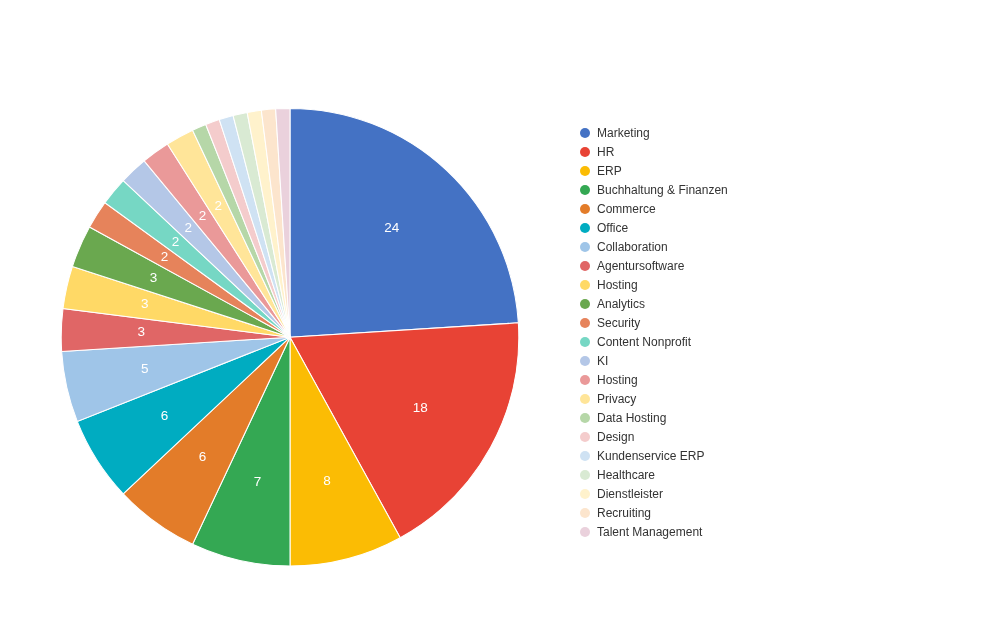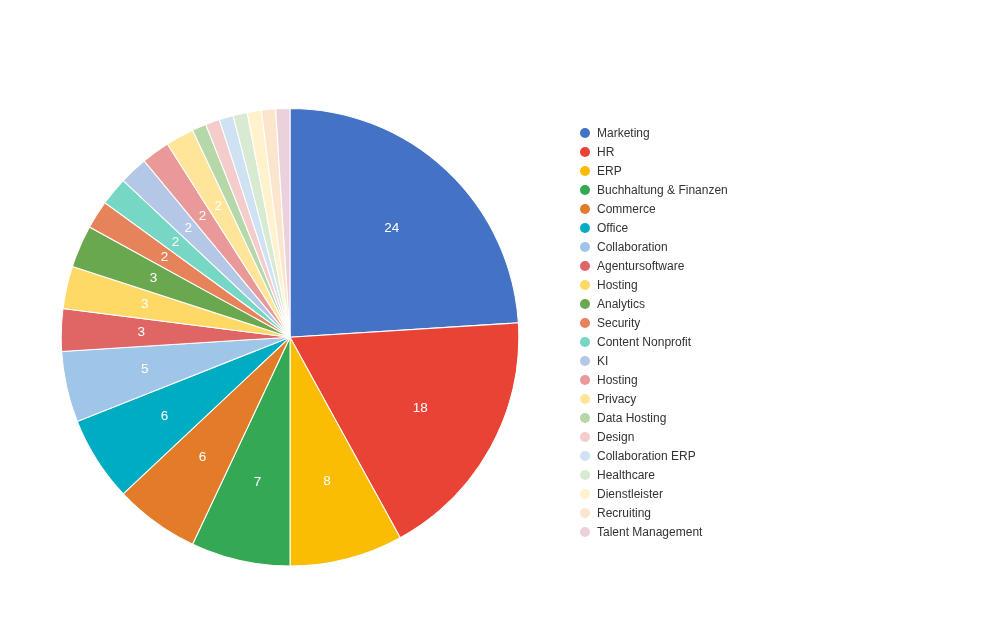--- a/index.html
+++ b/index.html
@@ -168,21 +168,21 @@
         <div class="legend-item">
     <div class="legend-dot" style="background:#B6D7A8"></div>
     <span>Data Hosting</span>
   </div>
         <div class="legend-item">
     <div class="legend-dot" style="background:#F4CCCC"></div>
     <span>Design</span>
   </div>
         <div class="legend-item">
     <div class="legend-dot" style="background:#CFE2F3"></div>
-    <span>Collaboration ERP</span>
+    <span>Kundenservice ERP</span>
   </div>
         <div class="legend-item">
     <div class="legend-dot" style="background:#D9EAD3"></div>
     <span>Healthcare</span>
   </div>
         <div class="legend-item">
     <div class="legend-dot" style="background:#FFF2CC"></div>
     <span>Dienstleister</span>
   </div>
         <div class="legend-item">

